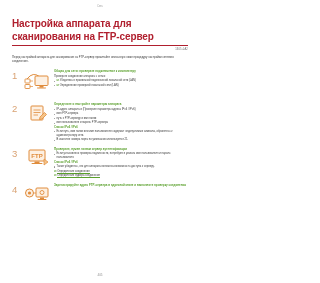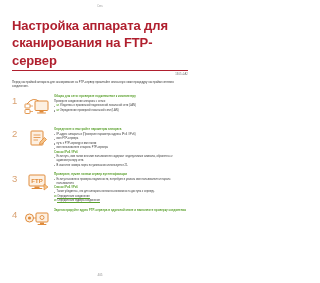--- a/index.html
+++ b/index.html
@@ -15,21 +15,21 @@
     text-align: center;
     font-size: 2.6px;
     color: #9a9a9a;
     letter-spacing: .1px;
     padding-top: 5px;
   }
 
   .title-block { margin-top: 9px; }
   .doc-title {
     color: #b01f2e;
-    font-size: 13px;
+    font-size: 10px;
     font-weight: bold;
     line-height: 1.33;
     letter-spacing: -.1px;
   }
   .title-rule {
     margin-top: 1.5px;
     border-bottom: 1.1px solid #b01f2e;
     width: 100%;
   }
   .doc-code {

